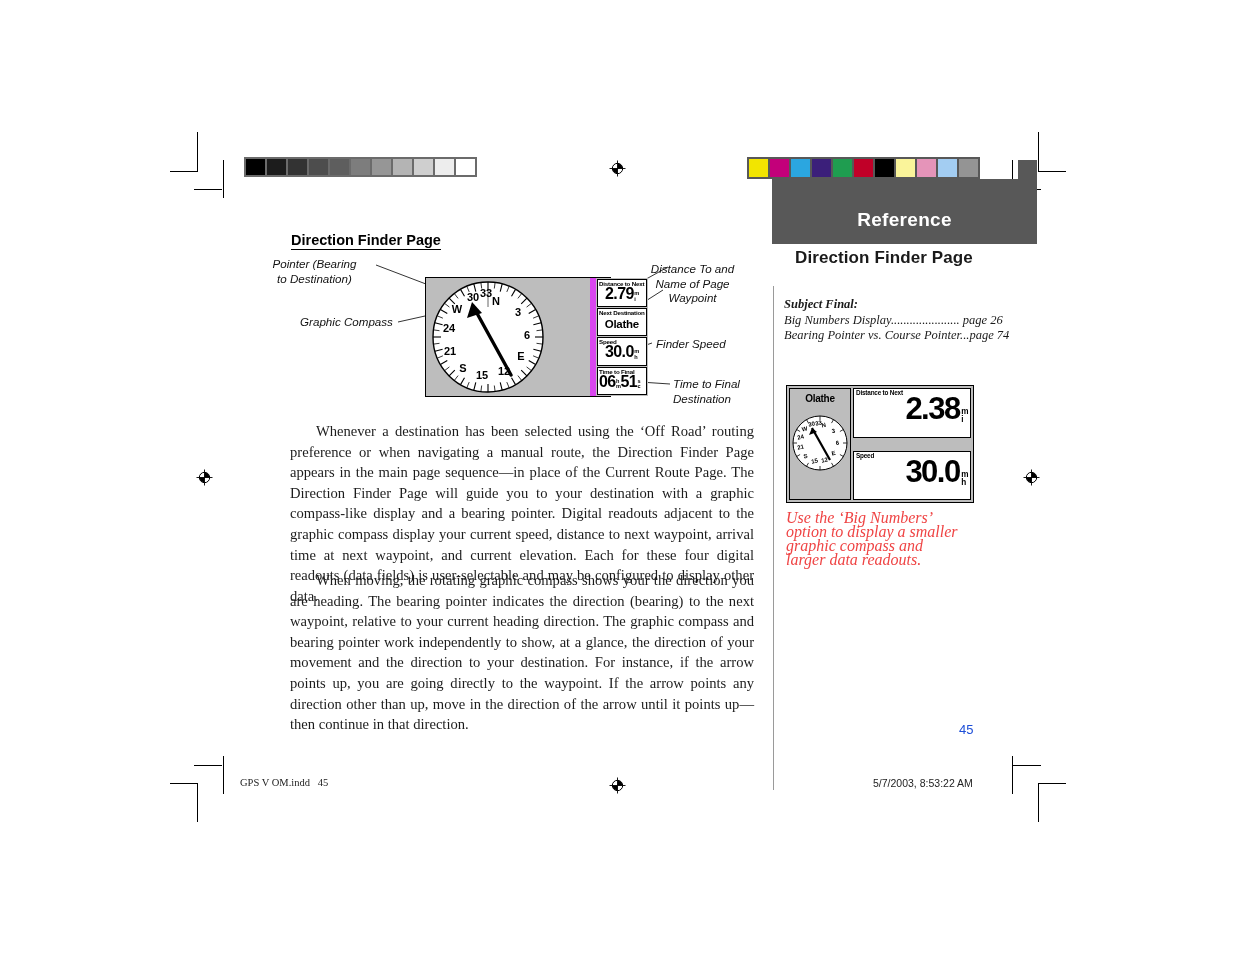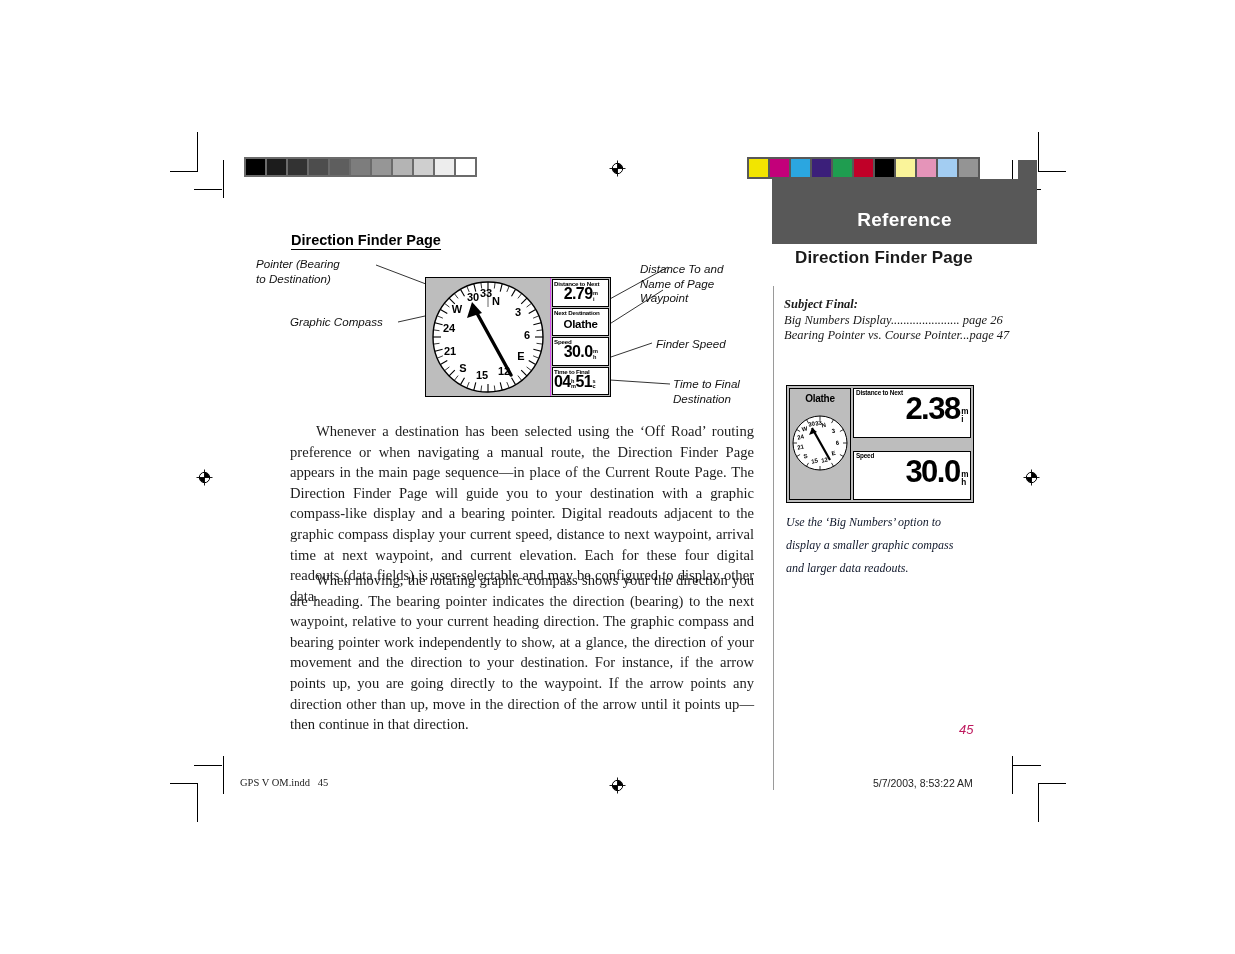--- a/index.html
+++ b/index.html
@@ -107,30 +107,29 @@
   }
   .subject-finder .sf-line {
     font-style: italic;
     display: block;
     white-space: pre;
   }
   .caption {
     position: absolute;
     font-family: "Liberation Serif", serif;
     font-style: italic;
-    font-size: 12px;
-    line-height: 23px;
-    color: #0f172a;
+    font-size: 16px;
+    line-height: 14px;
+    color: #ef4444;
   }
   .pagenum {
     position: absolute;
     font-family: "Liberation Sans", sans-serif;
     font-size: 13px;
-    color: #be185d;
-    font-style: italic;
+    color: #1d4ed8;
   }
 
   
   .head-main {
     position: absolute;
     font-family: "Liberation Sans", sans-serif;
     font-weight: bold;
     font-size: 14.5px;
     color: #000;
     border-bottom: 1.6px solid #000;
@@ -146,43 +145,44 @@
     text-indent: 26px;
   }
   .callout {
     position: absolute;
     font-family: "Liberation Sans", sans-serif;
     font-style: italic;
     font-size: 11.6px;
     line-height: 14.6px;
     color: #111;
   }
-  .callout.right { text-align: left; }
+  .callout.right { text-align: center; }
 
   
   .gps-main {
     position: absolute;
     box-sizing: border-box;
     background: #bdbdbd;
     border: 1px solid #000;
     display: flex;
   }
   .gps-compass-area {
     position: relative;
     flex: 0 0 auto;
   }
   .gps-fields {
     box-sizing: border-box;
-    border-left: 1px solid #d946ef;
+    border-left: 6px solid #d946ef;
     background: #bdbdbd;
     display: flex;
     flex-direction: column;
     justify-content: space-between;
     padding: 1px;
     gap: 1px;
+    margin-left: 40px;
   }
   .fld {
     box-sizing: border-box;
     background: #ffffff;
     border: 1px solid #000;
     position: relative;
     flex: 1 1 auto;
     overflow: hidden;
   }
   .fld-label {
@@ -393,21 +393,21 @@
   <div class="ref-band" style="left:1018px; top:160px; width:19px; height:20px;"></div>
   <div class="ref-title" style="left:772px; top:209px; width:265px; text-align:center;">Reference</div>
 
   <div class="rule-v" style="left:773px; top:286px; height:504px;"></div>
 
   <div class="side-title" style="left:795px; top:248px;">Direction Finder Page</div>
 
   <div class="subject-finder" style="left:784px; top:297px; width:230px;">
     <span class="sf-head">Subject Final:</span>
     <span class="sf-line">Big Numbers Display...................... page 26</span>
-    <span class="sf-line">Bearing Pointer vs. Course Pointer...page 47</span>
+    <span class="sf-line">Bearing Pointer vs. Course Pointer...page 74</span>
   </div>
 
   <div class="gps-big" style="left:786px; top:385px; width:188px; height:118px;">
     <div class="big-left">
       <div class="wp">Olathe</div>
       <svg width="58" height="74" viewBox="0 0 58 74" style="margin-top:-1px;">
         <g transform="translate(29,40)">
           <circle cx="0" cy="0" r="27" fill="#ffffff" stroke="#000" stroke-width="1"></circle>
           <g stroke="#000" stroke-width="0.8">
             <line x1="0" y1="-27" x2="0" y2="-23"></line>
@@ -590,21 +590,21 @@
         <div class="fld-label">Speed</div>
         <div class="fld-val" style="font-size:16px; margin-top:-1px;">
           <span>30.0</span>
           <span class="fld-unit"><span>m</span><br><span>h</span></span>
         </div>
       </div>
 
       <div class="fld">
         <div class="fld-label">Time to Final</div>
         <div class="fld-val" style="font-size:16px; margin-top:-1px; justify-content:flex-start; padding-left:1px;">
-          <span>04</span>
+          <span>06</span>
           <span class="fld-unit"><span>h</span><br><span>m</span></span>
           <span>51</span>
           <span class="fld-unit"><span>s</span><br><span>c</span></span>
         </div>
       </div>
     </div>
   </div>
 
   <div class="body-p" style="left:290px; top:421px; width:464px;">Whenever a destination has been selected using the ‘Off Road’ routing preference or when navigating a manual route, the Direction Finder Page appears in the main page sequence—in place of the Current Route Page.  The Direction Finder Page will guide you to your destination with a graphic compass-like display and a bearing pointer.  Digital readouts adjacent to the graphic compass display your current speed, distance to next waypoint, arrival time at next waypoint, and current elevation.  Each for these four digital readouts (data fields) is user-selectable and may be configured to display other data.</div>
   <div class="body-p" style="left:290px; top:570px; width:464px;">When moving, the rotating graphic compass shows your the direction you are heading.  The bearing pointer indicates the direction (bearing) to the next waypoint, relative to your current heading direction.  The graphic compass and bearing pointer work independently to show, at a glance, the direction of your movement and the direction to your destination.  For instance, if the arrow points up, you are going directly to the waypoint.  If the arrow points any direction other than up, move in the direction of the arrow until it points up—then continue in that direction.</div>

